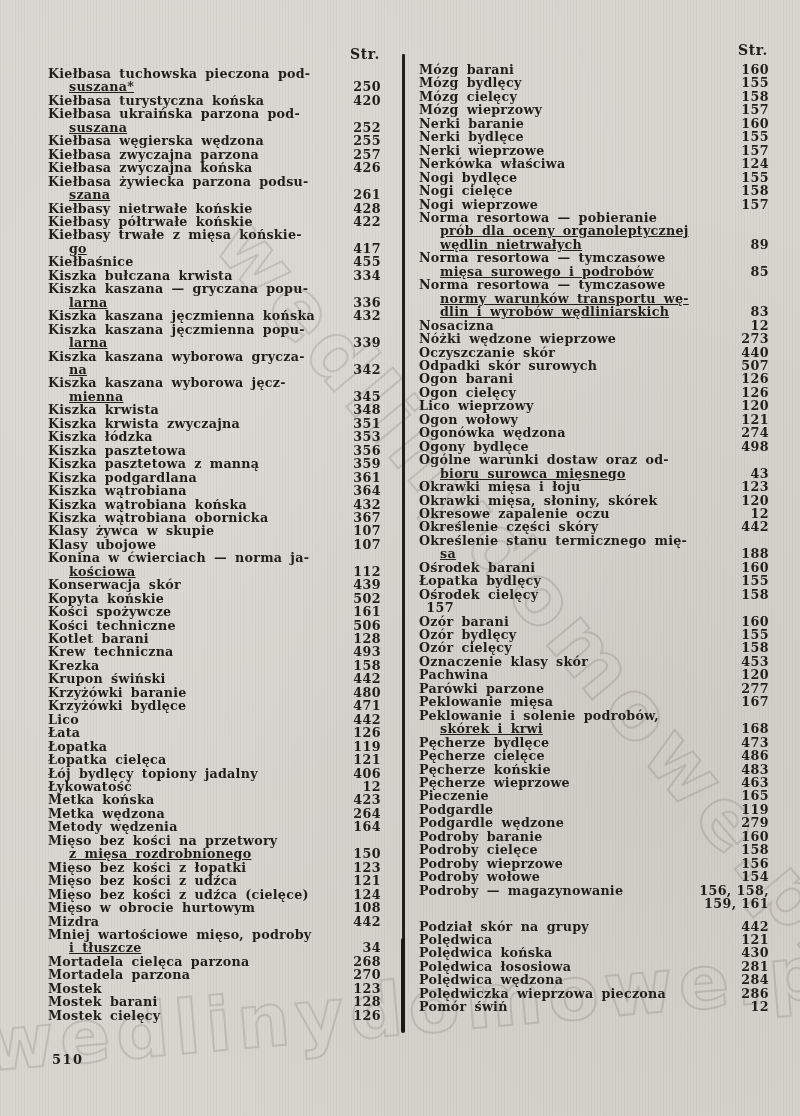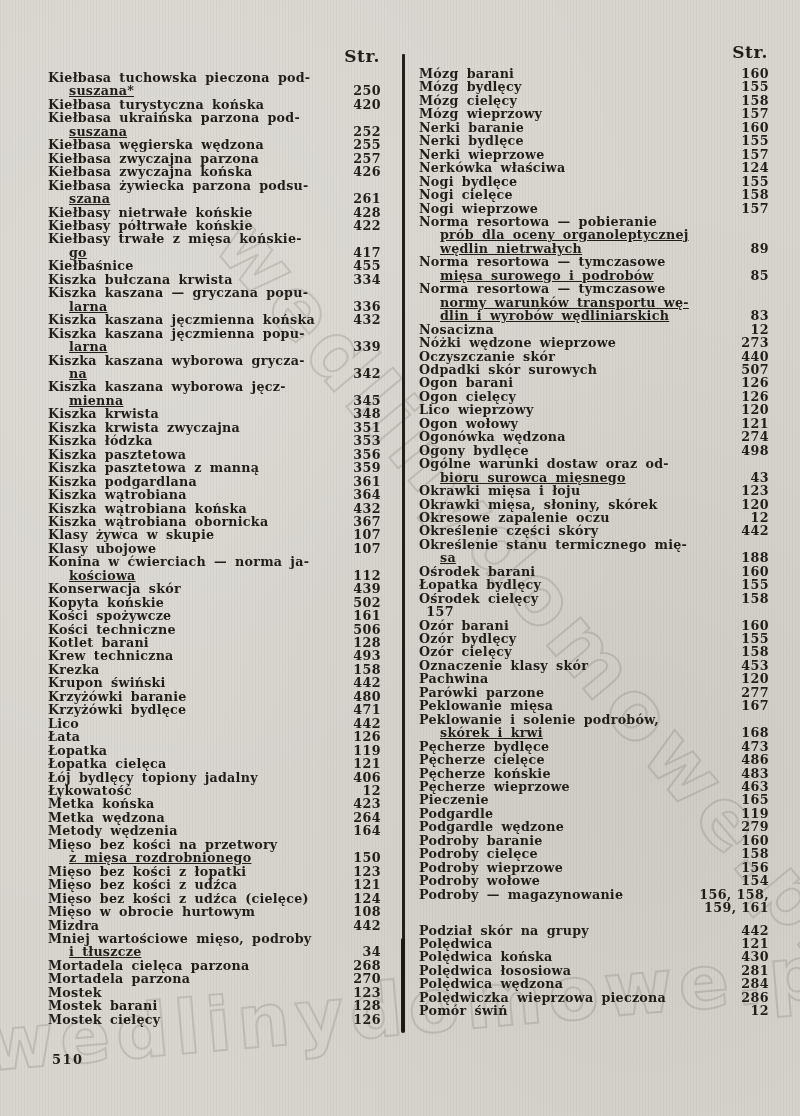--- a/index.html
+++ b/index.html
@@ -22,21 +22,21 @@
     font-family:"DejaVu Sans", sans-serif; font-weight:700;
     color:transparent; -webkit-text-stroke:2px rgba(95,88,78,0.20);
     letter-spacing:6px;
   }
   #wm-diagonal { left:268px; top:198px; font-size:80px; transform:rotate(50deg); transform-origin:left top; }
   #wm-bottom   { left:-18px; top:1002px; font-size:74px; transform:rotate(-5deg); transform-origin:left top; }
 
   .column { position:absolute; }
   #col-left  { left:48px;  top:46px; width:333px; }
   #col-right { left:419px; top:42px; width:350px; }
-  .str-header { text-align:right; font-size:17px; letter-spacing:0.6px; margin-bottom:5px; padding-right:1px; }
+  .str-header { text-align:right; font-size:14px; letter-spacing:0.6px; margin-bottom:5px; padding-right:1px; }
   .rows {}
   .row { display:flex; align-items:baseline; line-height:13.45px; font-size:12.7px; letter-spacing:0.25px; word-spacing:3.4px; }
   .row .t { flex:1 1 auto; white-space:nowrap; }
   .row .p { flex:0 0 auto; text-align:right; min-width:30px; margin-left:5px; word-spacing:0; letter-spacing:0.4px; }
   .row.ind .t { padding-left:21px;text-decoration:underline; }
   .row.gap { margin-top:9px; }
 
   .divider {
     position:absolute; left:402px; top:54px; width:2.5px; height:978px;
     background:#24211c; border-radius:1px;

